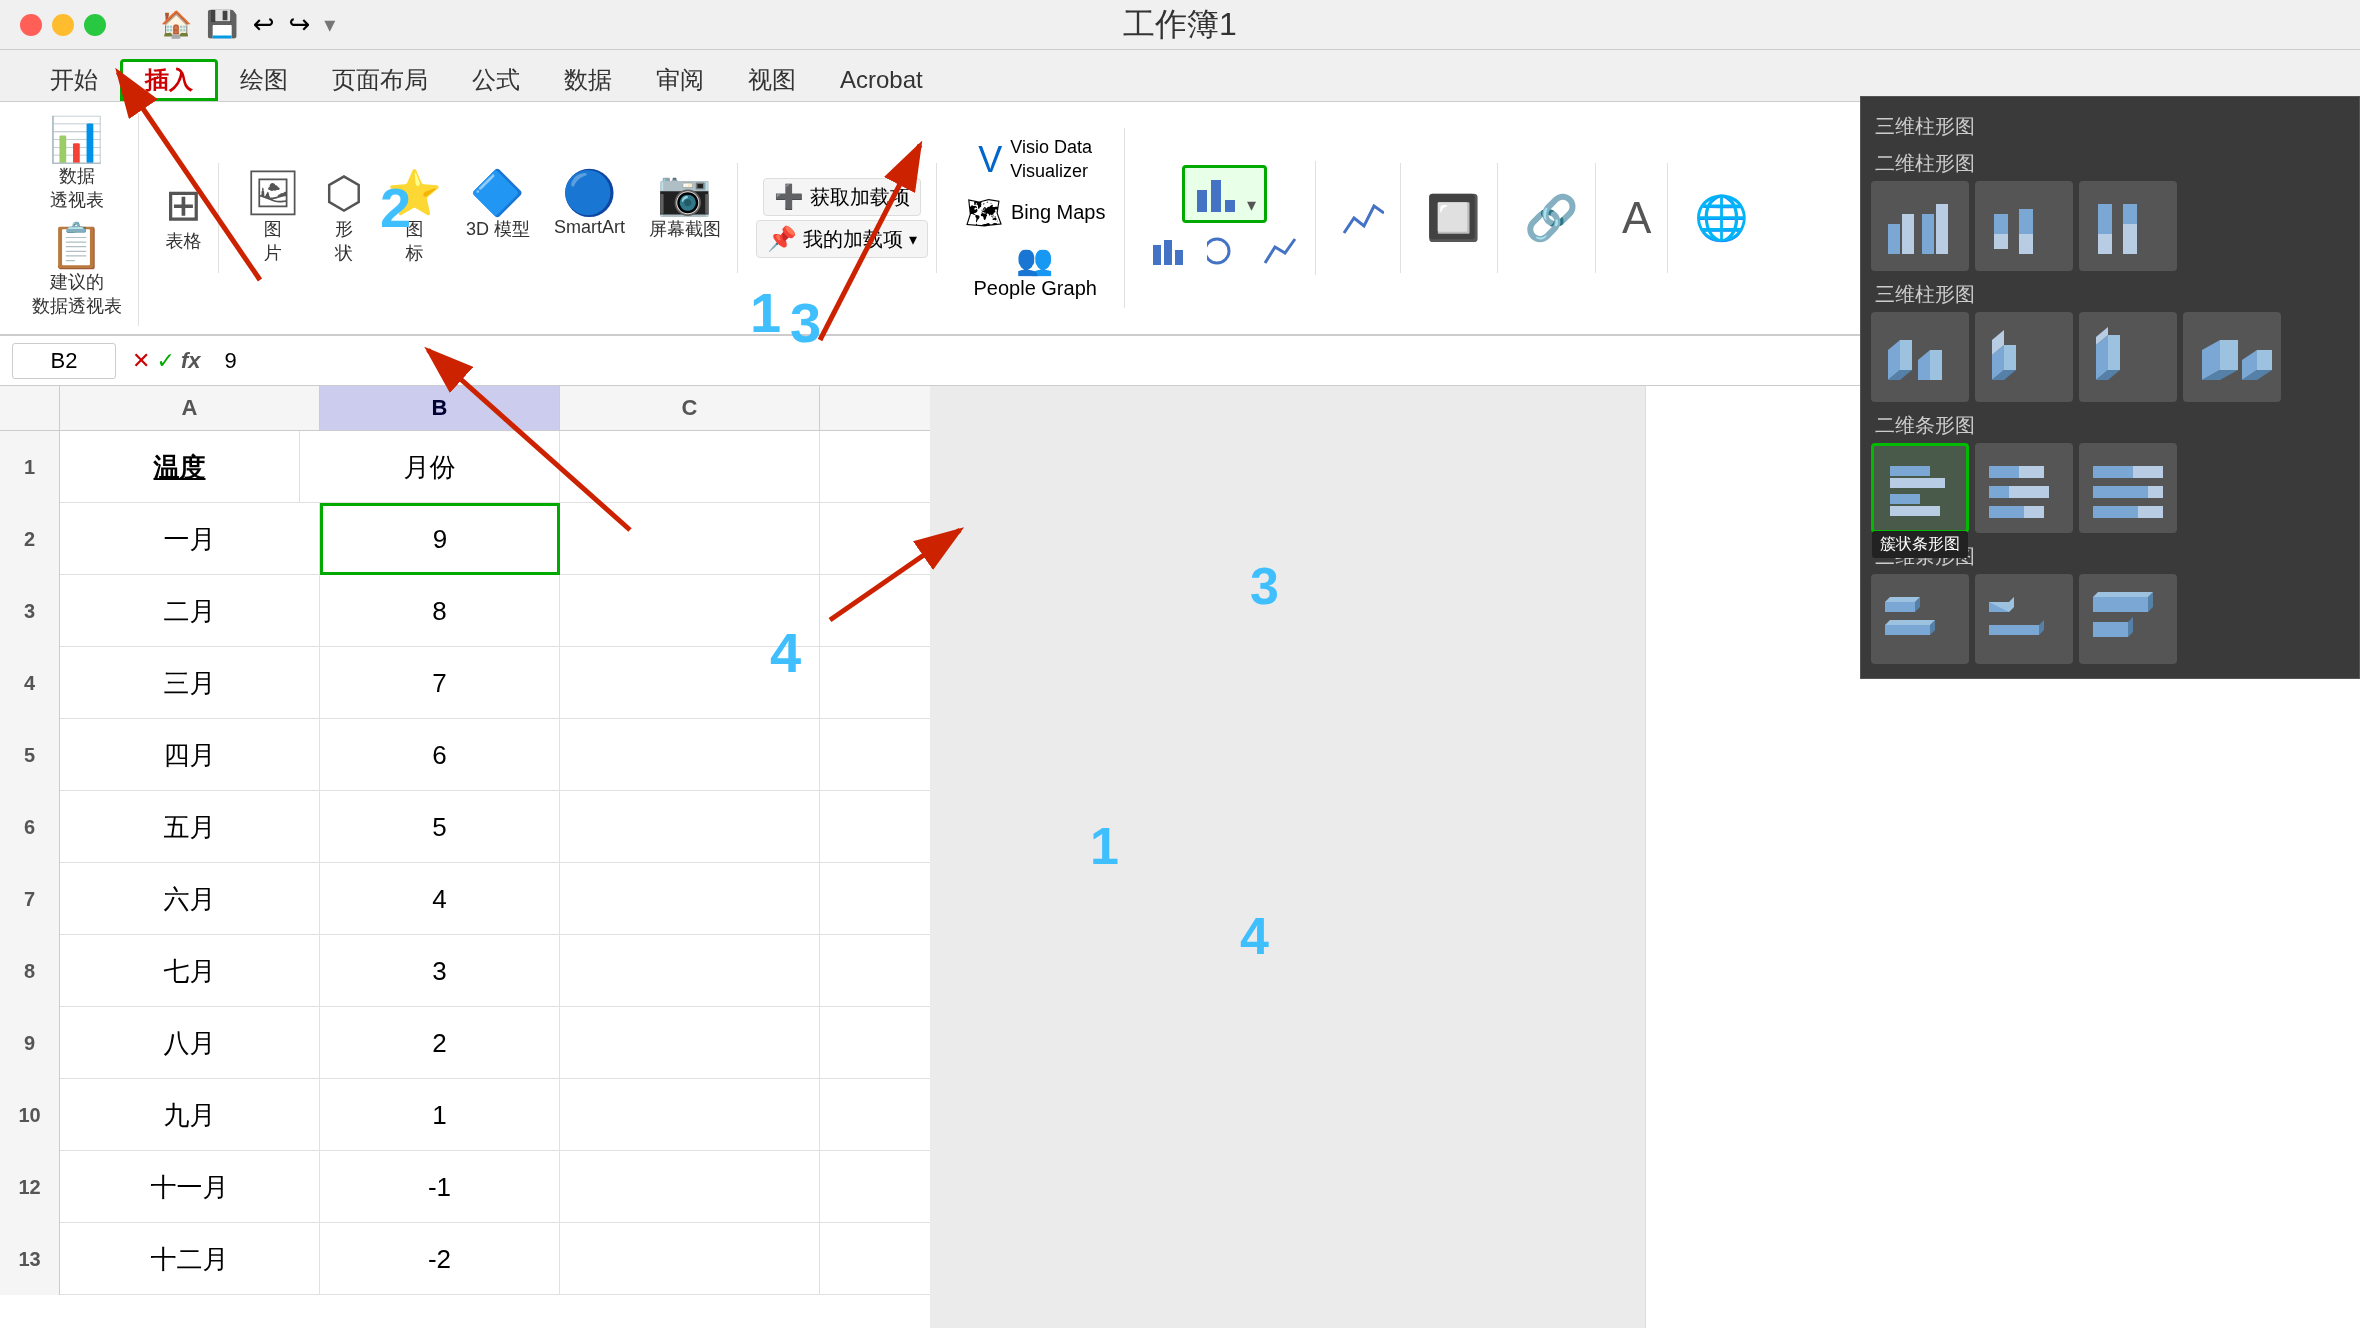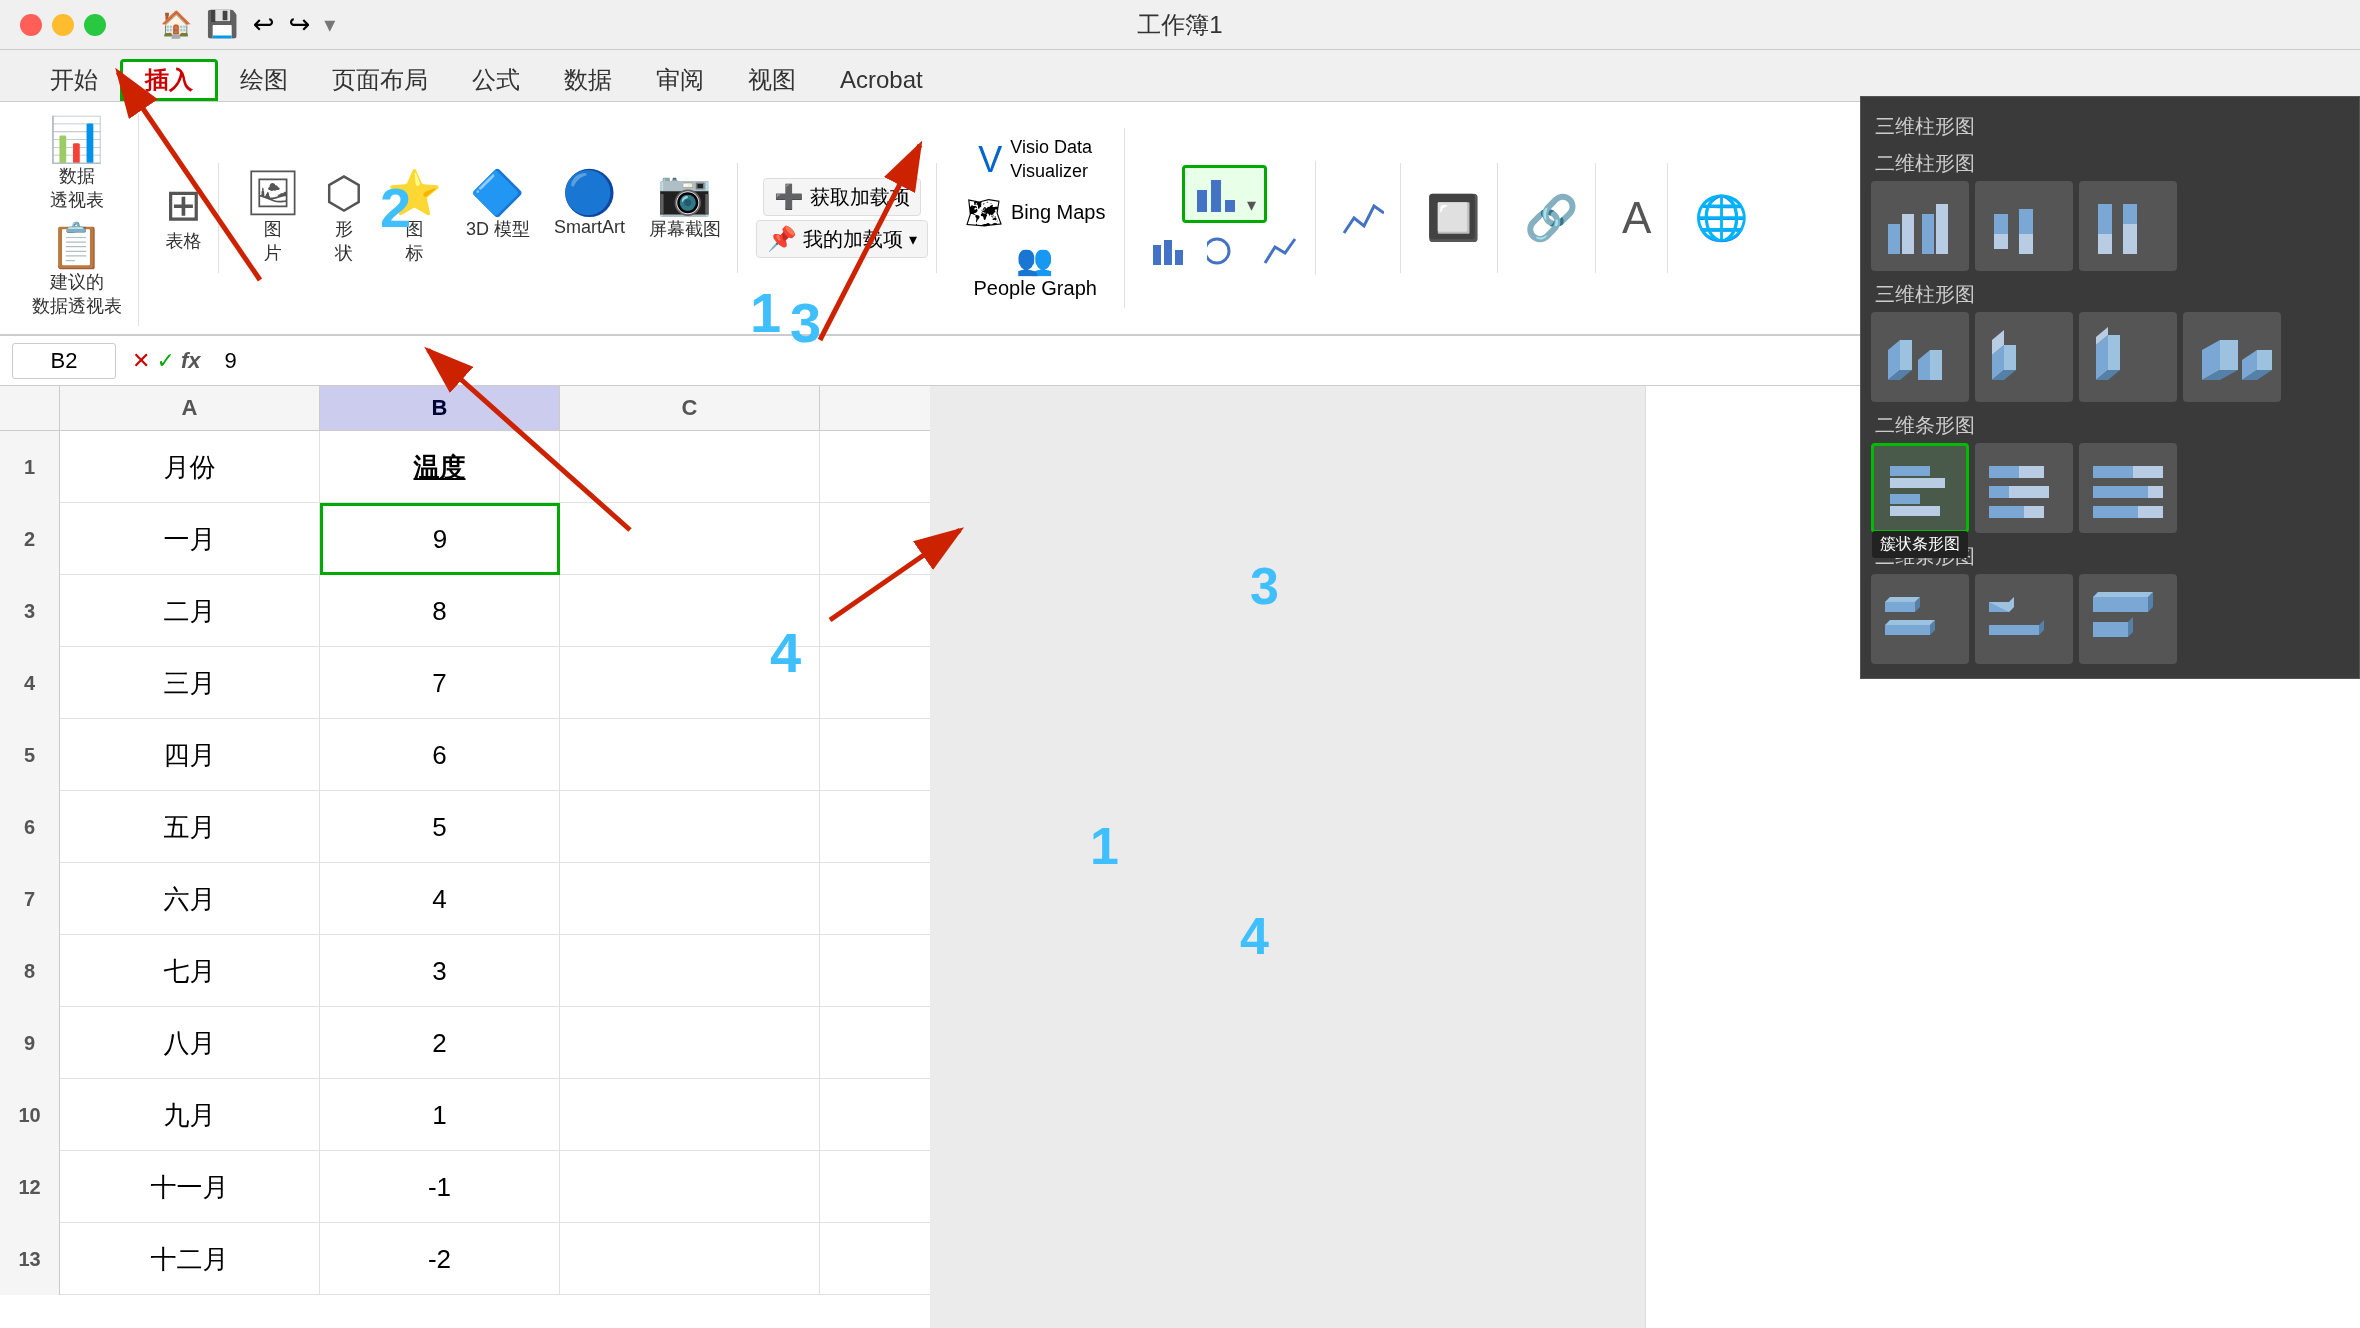--- a/index.html
+++ b/index.html
@@ -31,21 +31,21 @@
     .btn-circle {
       width: 22px; height: 22px;
       border-radius: 50%;
       border: none;
       cursor: pointer;
     }
     .btn-close { background: #ff5f57; }
     .btn-min { background: #febc2e; }
     .btn-max { background: #28c840; }
     .title-text {
-      font-size: 24px;
+      font-size: 32px;
       color: #333;
     }
     .ribbon-tabs {
       display: flex;
       height: 52px;
       align-items: flex-end;
       padding-left: 28px;
       background: #f0f0f0;
       border-bottom: 1px solid #ccc;
     }
@@ -567,22 +567,22 @@
       <div class="col-header-cell col-b selected">B</div>
       <div class="col-header-cell">C</div>
       <div class="col-header-cell">D</div>
 
     </div>
 
     <div class="data-rows">
 
       <div class="data-row">
         <div class="row-num">1</div>
+        <div class="cell col-b header-cell" style="font-weight:bold;text-decoration:underline;">温度</div>
         <div class="cell center">月份</div>
-        <div class="cell col-b header-cell" style="font-weight:bold;text-decoration:underline;">温度</div>
         <div class="cell"></div>
         <div class="cell"></div>
 
       </div>
 
       <div class="data-row">
         <div class="row-num">2</div>
         <div class="cell center">一月</div>
         <div class="cell col-b center cell-selected-border">9</div>
         <div class="cell"></div>

